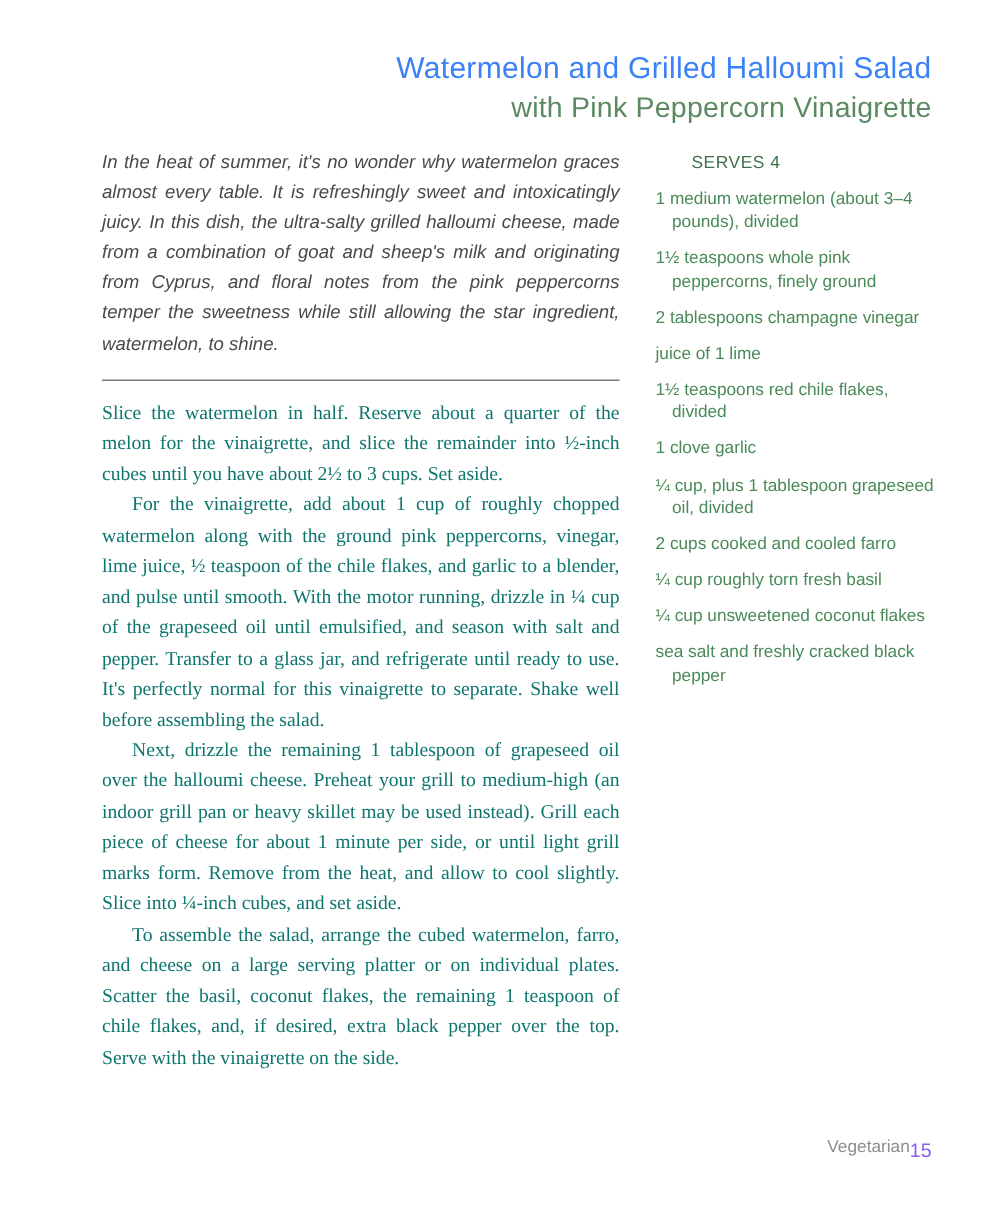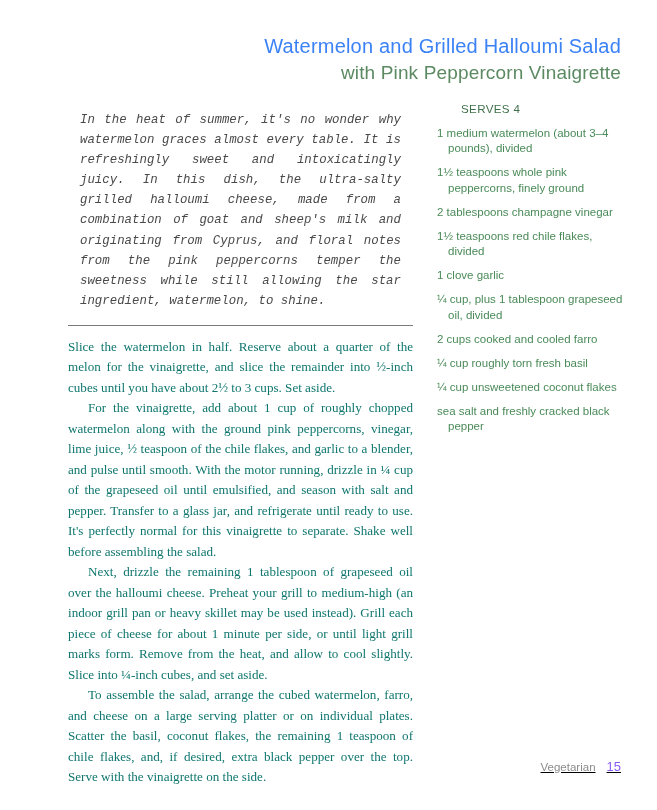--- a/index.html
+++ b/index.html
@@ -45,27 +45,27 @@
   }
 
   
   .left-col {
     position: absolute;
     left: 68px;
     top: 98px;
     width: 345px;
   }
   .intro {
-    font-family: Liberation Mono, monospace;
+    font-family: Liberation Sans, sans-serif;
     font-style: italic;
     font-size: 12.4px;
     line-height: 1.62;
     color: #4a4a4a;
     text-align: justify;
-    margin: 12px;
+    margin: 0;
   }
   .rule {
     border: 0;
     border-top: 1.2px solid #7a7a7a;
     margin: 14px 0 0 0;
     width: 345px;
   }
   .steps {
     margin-top: 11px;
   }
@@ -113,23 +113,22 @@
     padding-left: 11px;
     text-indent: -11px;
   }
 
   
   .footer {
     position: absolute;
     right: 36px;
     bottom: 36px;
     display: flex;
-    align-items: center;
-    gap: 11px;
-    text-decoration: underline;
+    align-items: flex-start;
+    gap: 0;
   }
   .footer-section {
     font-family: "Liberation Sans", sans-serif;
     font-size: 11.5px;
     color: #8c8c8c;
   }
   .footer-page {
     font-family: "Liberation Sans", sans-serif;
     font-size: 13px;
     color: #8b5cf6;
@@ -155,20 +154,21 @@
       <p>To assemble the salad, arrange the cubed watermelon, farro, and cheese on a large serving platter or on individual plates. Scatter the basil, coconut flakes, the remaining 1 teaspoon of chile flakes, and, if desired, extra black pepper over the top. Serve with the vinaigrette on the side.</p>
     </div>
   </div>
 
   <div class="right-col">
     <div class="serves">SERVES 4</div>
     <ul class="ing-list">
       <li>1 medium watermelon (about 3–4 pounds), divided</li>
       <li>1½ teaspoons whole pink peppercorns, finely ground</li>
       <li>2 tablespoons champagne vinegar</li>
+      <li>juice of 1 lime</li>
       <li>1½ teaspoons red chile flakes, divided</li>
       <li>1 clove garlic</li>
       <li>¼ cup, plus 1 tablespoon grapeseed oil, divided</li>
       <li>2 cups cooked and cooled farro</li>
       <li>¼ cup roughly torn fresh basil</li>
       <li>¼ cup unsweetened coconut flakes</li>
       <li>sea salt and freshly cracked black pepper</li>
     </ul>
   </div>
 

